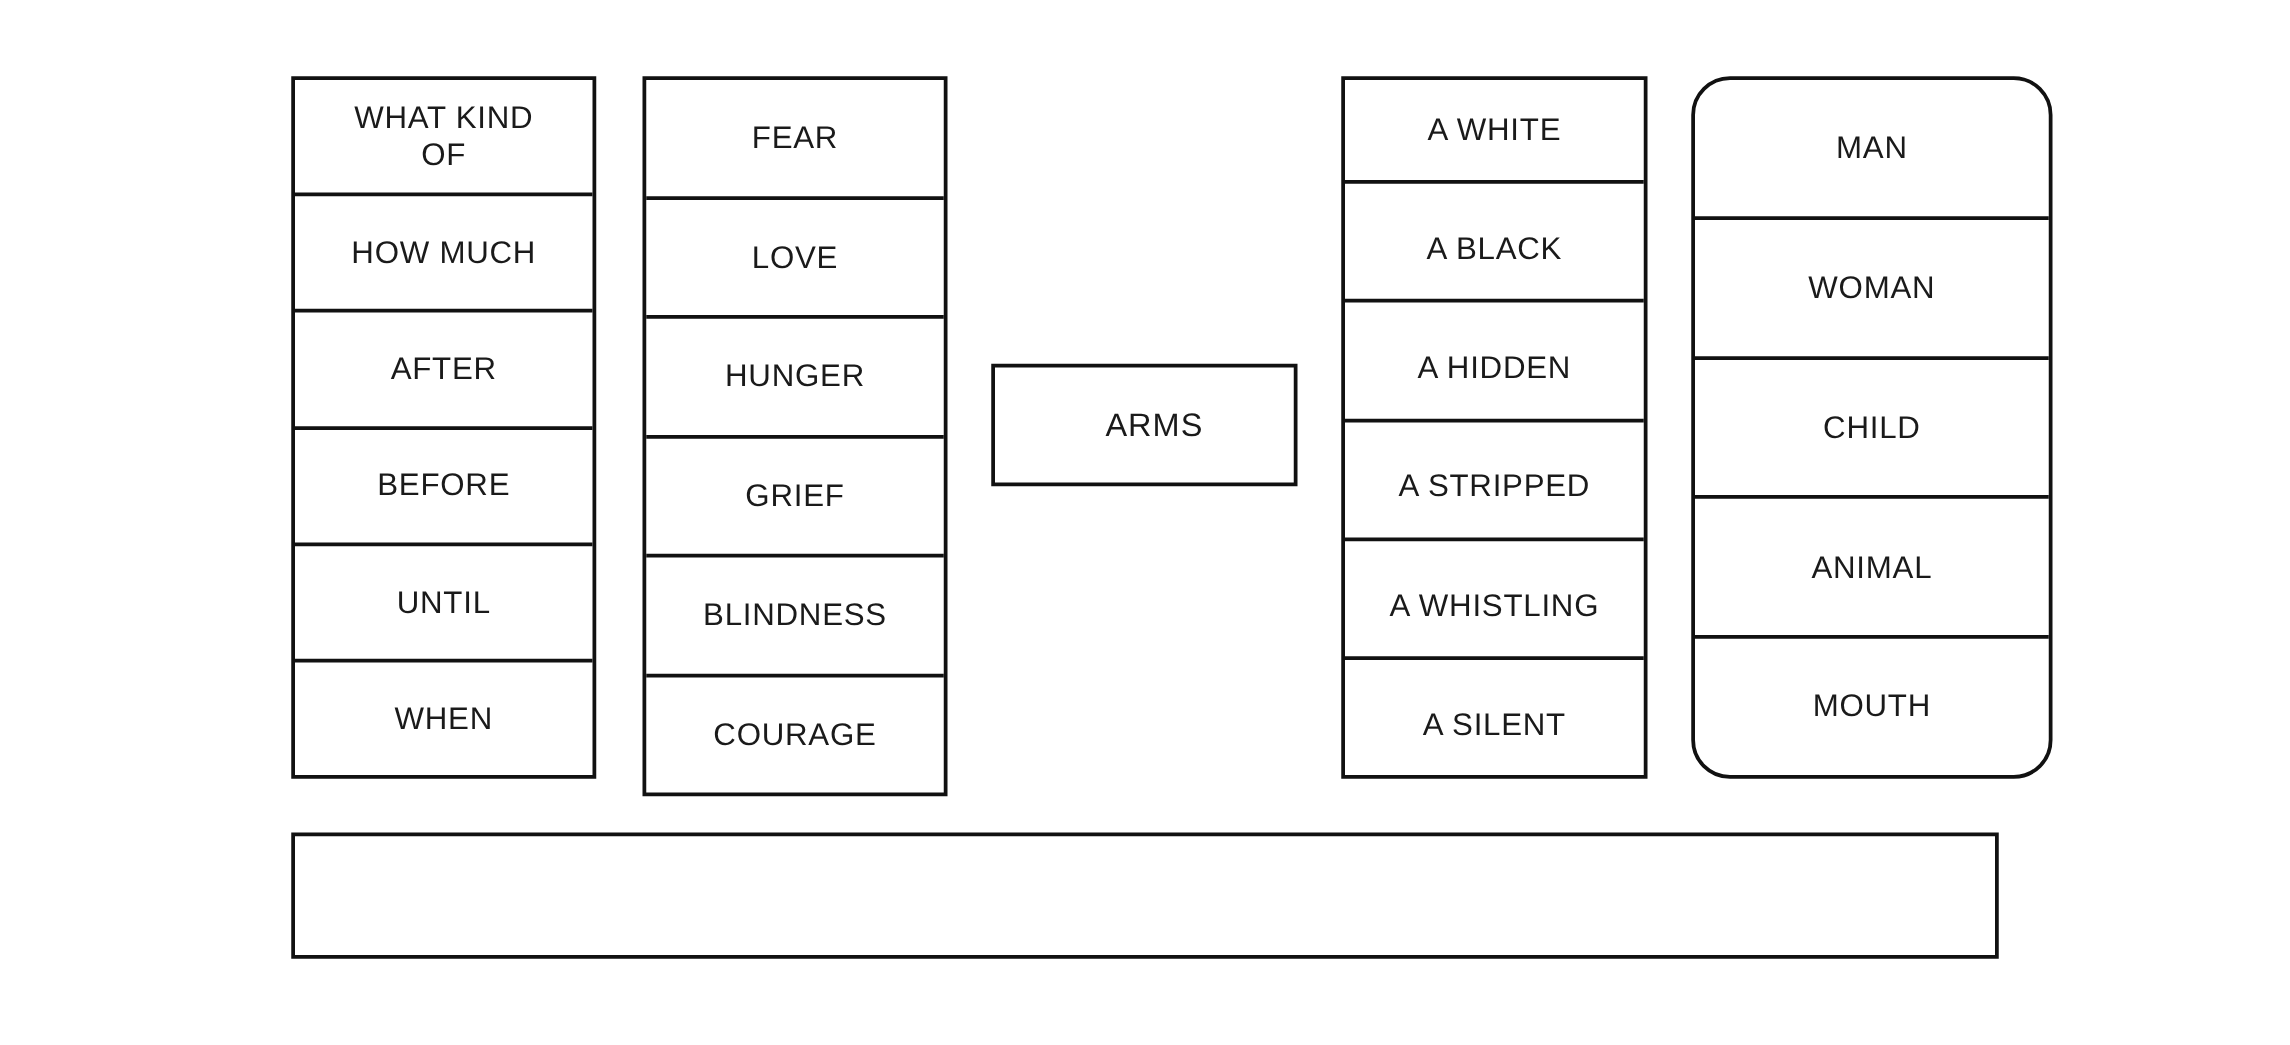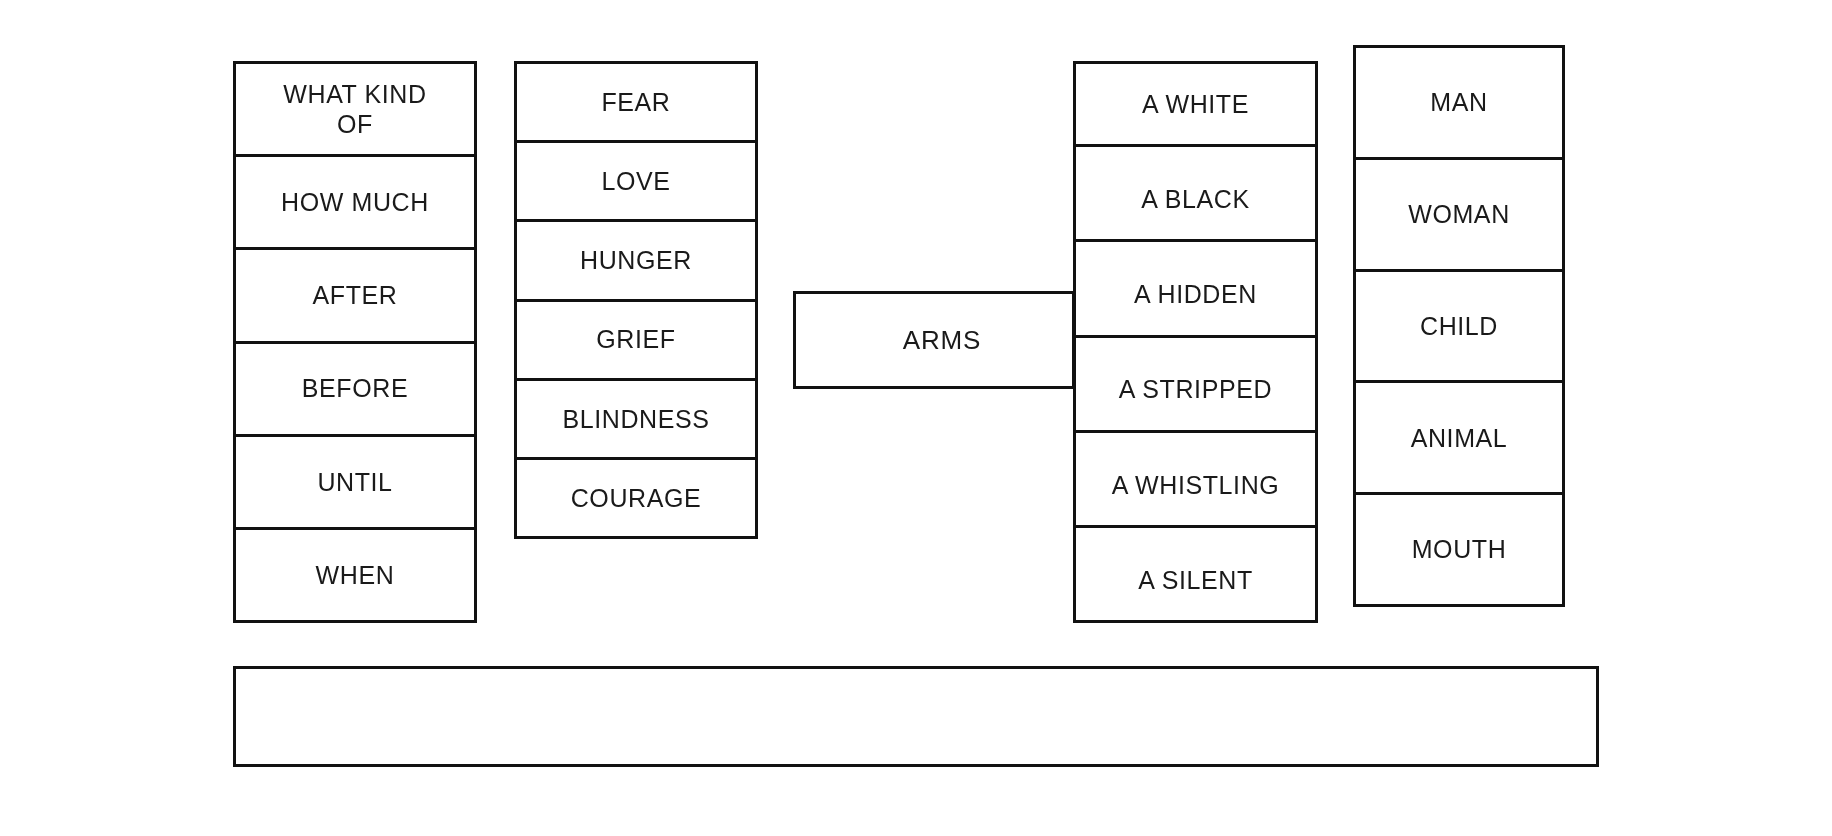--- a/index.html
+++ b/index.html
@@ -49,30 +49,30 @@
     text-transform: uppercase;
     color: #1a1a1a;
     white-space: pre-line;
   }
   .word-cell:last-child {
     border-bottom: none;
   }
 
   
   #col-1 { left: 233px; top: 61px; width: 244px; height: 562px; }
-  #col-2 { left: 514px; top: 61px; width: 244px; height: 478px; }
+  #col-2 { left: 514px; top: 61px; width: 244px; height: 576px; }
   #col-3 { left: 1073px; top: 61px; width: 245px; height: 562px; gap: 12px; }
-  #col-4 { left: 1353px; top: 45px; width: 212px; height: 562px; }
+  #col-4 { left: 1353px; top: 61px; width: 289px; height: 562px; border-radius: 31px; }
 
   
   #center-box {
     position: absolute;
     left: 793px;
     top: 291px;
-    width: 282px;
+    width: 245px;
     height: 98px;
     box-sizing: border-box;
     border: 3px solid #111111;
     background: #ffffff;
     display: flex;
     align-items: center;
     justify-content: center;
     padding-left: 16px;
   }
   #center-box .center-label {

